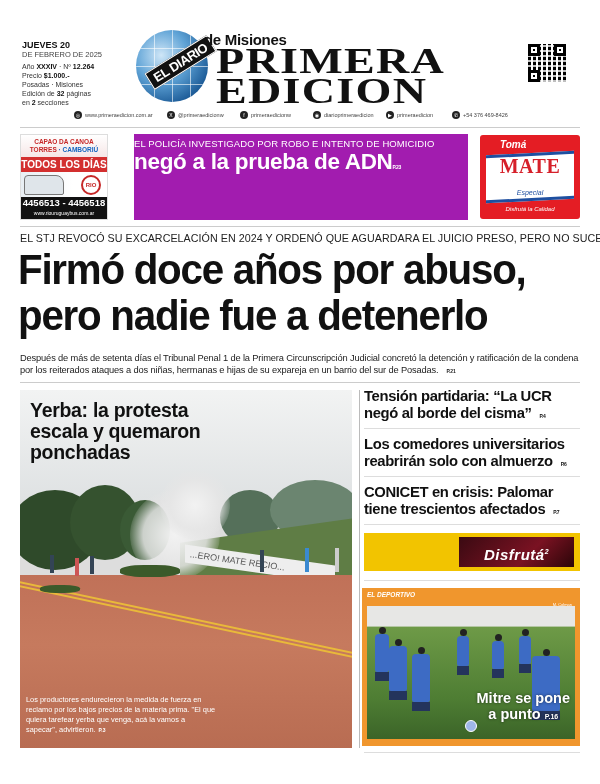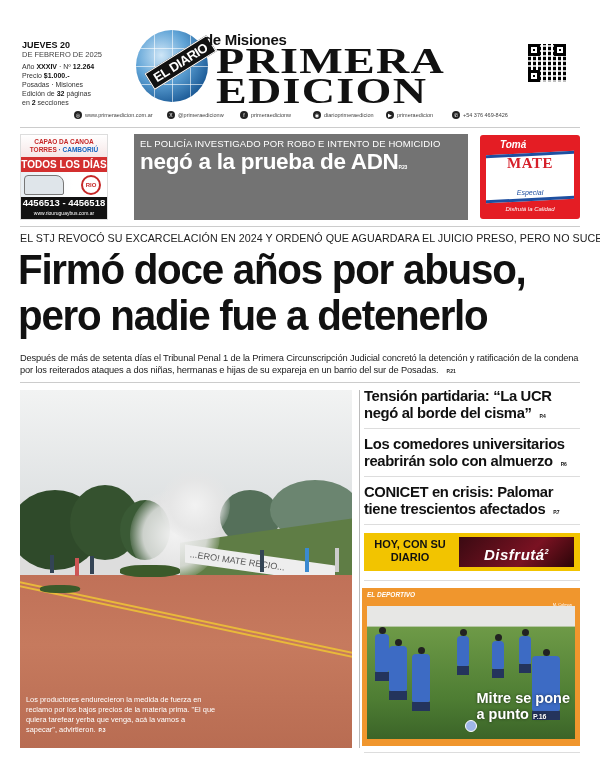--- a/index.html
+++ b/index.html
@@ -43,31 +43,31 @@
   .ad1 .top .tc{color:#1565c0}
   .ad1 .red{height:15px;background:#d32f2f;color:#fff;font-weight:bold;font-size:10px;text-align:center;line-height:15px}
   .ad1 .bus{height:25px;background:linear-gradient(90deg,#e8eef3 0%,#fff 60%);position:relative}
   .ad1 .bus .b{position:absolute;left:3px;top:3px;width:40px;height:20px;background:#dfe5ea;border:1px solid #777;border-radius:4px 8px 2px 2px}
   .ad1 .bus .rio{position:absolute;right:6px;top:3px;width:20px;height:20px;border-radius:50%;border:2px solid #c62828;color:#c62828;font-size:6px;font-weight:bold;text-align:center;line-height:16px;background:#fff}
   .ad1 .bot{height:22px;background:#111;color:#fff;text-align:center}
   .ad1 .bot .ph{font-size:9.5px;font-weight:bold;line-height:12px}
   .ad1 .bot .url{font-size:5px;line-height:8px}
 
   
-  .teaser{left:134px;top:134px;width:334px;height:86px;background:#737373;color:#fff;padding:4px 6px}
+  .teaser{left:134px;top:134px;width:334px;height:86px;background:#a21caf;color:#fff;padding:4px 0}
   .teaser .kick{font-size:9.5px;letter-spacing:.1px}
   .teaser .h{font-size:22.5px;font-weight:bold;line-height:25px;letter-spacing:-.3px}
   .teaser .p{font-size:5px;font-weight:bold}
 
   
   .ad2{left:480px;top:135px;width:100px;height:84px;background:#e41d24;border-radius:3px;overflow:hidden}
   .ad2 .toma{position:absolute;left:20px;top:4px;color:#fff;font-style:italic;font-weight:bold;font-size:10px}
   .ad2 .wh{position:absolute;left:6px;top:18px;width:88px;height:48px;background:#fff;transform:skewY(-3deg);border-top:3px solid #1e4fa0;border-bottom:3px solid #1e4fa0}
   .ad2 .mate{position:absolute;left:0;width:100px;text-align:center;font-family:"Liberation Serif",serif;font-weight:bold;color:#d6202a;letter-spacing:.5px}
-  .ad2 .m1{top:20px;font-size:15px}
+  .ad2 .m1{top:20px;font-size:20px}
   .ad2 .m2{top:33px;font-size:20px}
   .ad2 .esp{position:absolute;left:0;width:100px;text-align:center;top:54px;font-size:7px;font-style:italic;color:#1e4fa0}
   .ad2 .dis{position:absolute;left:0;width:100px;text-align:center;top:71px;color:#fff;font-size:6px;font-style:italic}
 
   
   .kicker{left:20px;top:232px;font-size:10.7px;color:#222;letter-spacing:.05px;white-space:nowrap}
   .headline{left:18px;top:247px;font-size:42px;font-weight:bold;line-height:46px;letter-spacing:-1.3px;white-space:nowrap;transform:scaleX(.96);transform-origin:left}
   .lede{left:20px;top:352px;width:566px;font-size:9.3px;line-height:12px;color:#222;letter-spacing:-.15px}
   .lede .p{font-size:5px;font-weight:bold;margin-left:8px}
 
@@ -97,21 +97,21 @@
   .palpi .box{position:absolute;left:95px;top:4px;width:115px;height:30px;background:linear-gradient(135deg,#3a0a12,#7a1222 60%,#2a0508);color:#fff;font-weight:bold;font-size:15px;line-height:30px;text-align:center;font-style:italic;letter-spacing:.5px}
   .palpi .box sup{font-size:7px}
   .dep{left:362px;top:588px;width:218px;height:158px;background:#f0962d;padding:4px}
   .dep .lbl{position:absolute;left:5px;top:3px;font-size:6.5px;font-weight:bold;color:#fff;font-style:italic}
   .dep .cred{position:absolute;right:8px;top:14px;font-size:4px;color:#fff}
   .dep .img{position:absolute;left:5px;top:18px;width:208px;height:133px;background:linear-gradient(#e7e7e5 0%,#e7e7e5 15%,#6e9a47 16%,#4e7d33 70%,#3b6428 100%);overflow:hidden}
   .player{position:absolute;background:#3d6bc4;border-radius:4px 4px 2px 2px}
   .player .hd{position:absolute;top:-7px;left:50%;margin-left:-3px;width:7px;height:7px;border-radius:50%;background:#222}
   .player .sh{position:absolute;bottom:-9px;left:0;right:0;height:9px;background:#24345c}
   .ball{position:absolute;width:12px;height:12px;border-radius:50%;background:#9fb7e8;border:1px solid #fff}
-  .dep .hl{position:absolute;right:10px;top:102px;text-align:left;color:#fff;font-weight:bold;font-size:14.5px;line-height:16px;text-shadow:0 0 3px rgba(0,0,0,.6)}
+  .dep .hl{position:absolute;right:10px;top:102px;text-align:center;color:#fff;font-weight:bold;font-size:14.5px;line-height:16px;text-shadow:0 0 3px rgba(0,0,0,.6)}
   .dep .hl .p{font-size:7px}
 </style>
 </head>
 <body>
 
 <div class="abs meta">
   <div class="day">JUEVES 20</div>
   <div class="date">DE FEBRERO DE 2025</div>
   <div>
     <span>Año</span>
@@ -243,20 +243,21 @@
     <div class="stripe" style="top:6px"></div>
     <div class="leaf" style="left:20px;top:10px;width:40px;height:8px"></div>
     <div class="leaf" style="left:100px;top:-10px;width:60px;height:12px"></div>
   </div>
   <div class="person" style="left:30px;top:165px"></div>
   <div class="person" style="left:55px;top:168px;background:#c55"></div>
   <div class="person" style="left:70px;top:166px"></div>
   <div class="person" style="left:240px;top:160px;height:22px"></div>
   <div class="person" style="left:285px;top:158px;height:24px;background:#3a8ad0"></div>
   <div class="person" style="left:315px;top:158px;height:24px;background:#ccc"></div>
+  <div class="hd">Yerba: la protesta escala y quemaron ponchadas</div>
   <div class="cap">
     <span>Los productores endurecieron la medida de fuerza en reclamo por los bajos precios de la materia prima. "El que quiera tarefear yerba que venga, acá la vamos a sapecar", advirtieron.</span><span class="p">P.3</span>
   </div>
 </div>
 
 <div class="abs vline"></div>
 
 <div class="abs rstory" style="top:388px">
   <span>Tensión partidaria: “La UCR negó al borde del cisma”</span><span class="p">P.4</span>
 </div>
@@ -264,21 +265,20 @@
 <div class="abs rstory" style="top:436px">
   <span>Los comedores universitarios reabrirán solo con almuerzo</span><span class="p">P.6</span>
 </div>
 <div class="abs rsep" style="top:476px"></div>
 <div class="abs rstory" style="top:484px">
   <span>CONICET en crisis: Palomar tiene trescientos afectados</span><span class="p">P.7</span>
 </div>
 <div class="abs rsep" style="top:524px"></div>
 
 <div class="abs palpi">
-  <div class="t">HOY, CON SU DIARIO</div>
   <div class="box"><span>Disfrutá</span><sup>2</sup></div>
 </div>
 <div class="abs rsep" style="top:580px"></div>
 
 <div class="abs dep">
   <div class="lbl">EL DEPORTIVO</div>
   <div class="cred">M. Colman</div>
   <div class="img">
     <div class="player" style="left:8px;top:28px;width:14px;height:38px">
         <div class="hd"></div>

